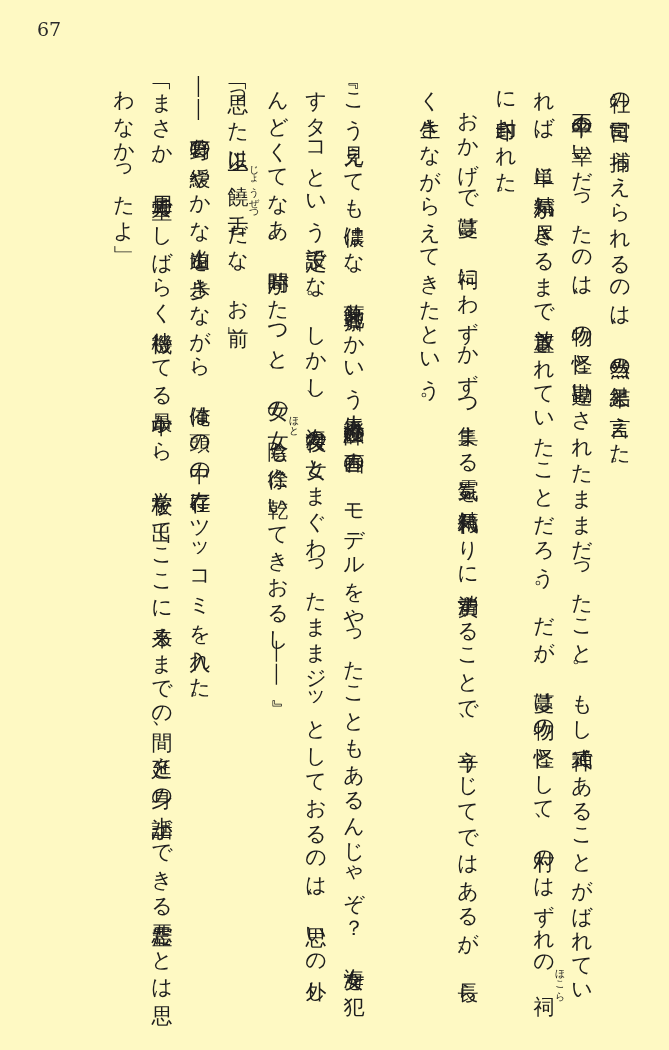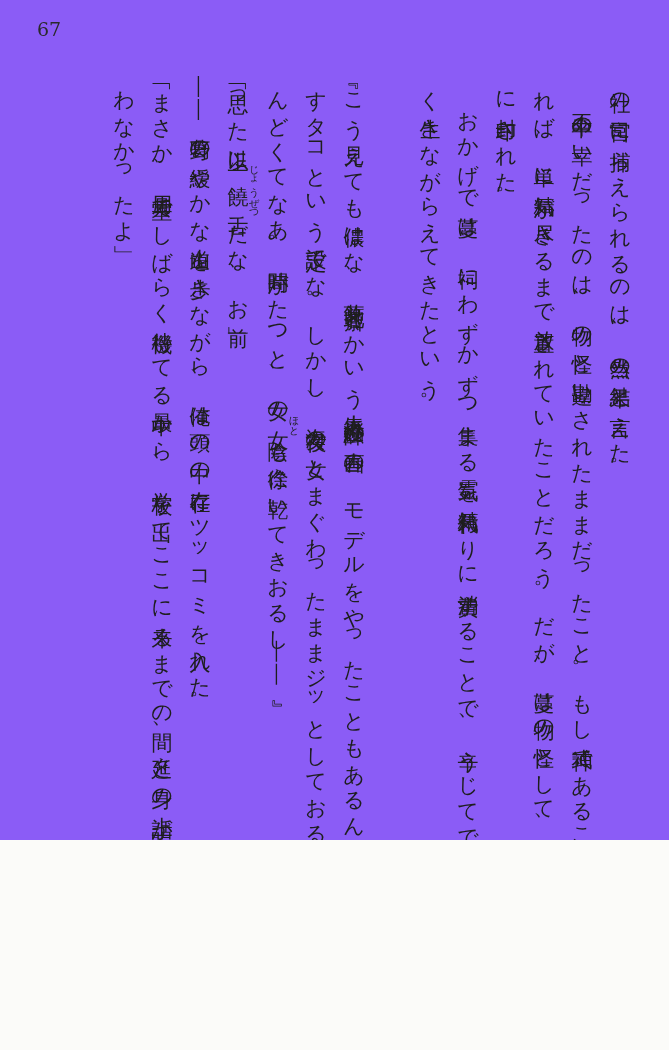--- a/index.html
+++ b/index.html
@@ -3,22 +3,22 @@
 <meta charset="utf-8">
 <style>
   html, body {
     margin: 0;
     padding: 0;
     background: #fbfbf9;
   }
   .page {
     position: relative;
     width: 669px;
-    height: 840px;
-    background: #8b5cf6;
+    height: 1050px;
+    background: #fef9c3;
     overflow: hidden;
     font-family: "DejaVu Serif", "Liberation Serif", serif;
     color: #1e1e1e;
   }
   .page-number {
     position: absolute;
     top: 18px;
     left: 37px;
     font-size: 19px;
     color: #2a2a2a;

